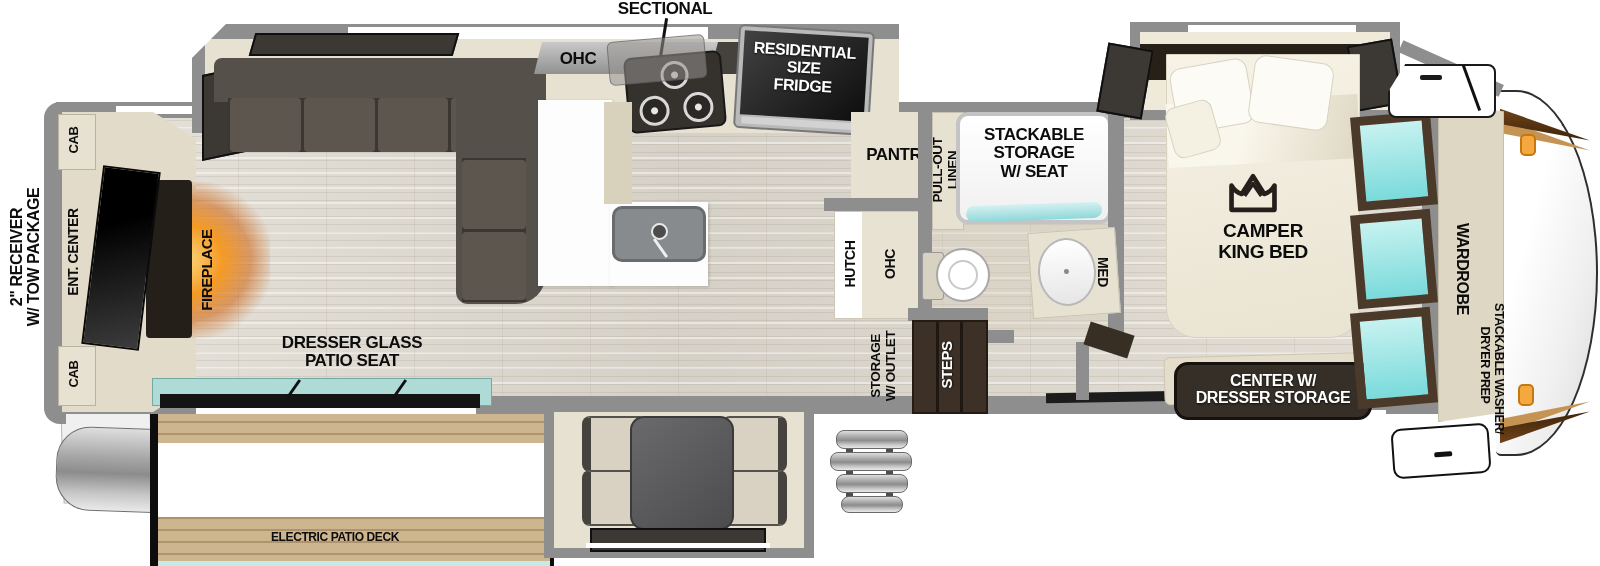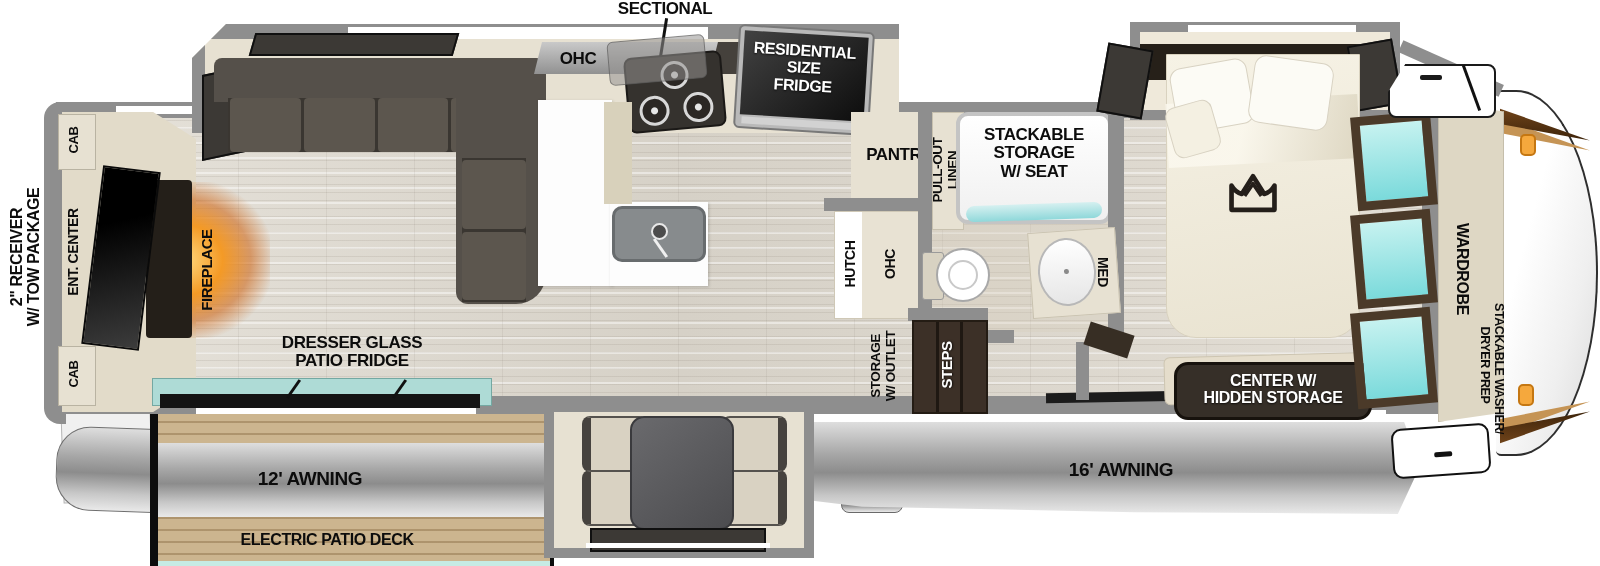--- a/index.html
+++ b/index.html
@@ -37,39 +37,33 @@
   <div class="lbl v-up" style="left:-60px;top:237px;width:176px;height:40px;font-size:16px;">
     <div>2" RECEIVER</div>
     <div>W/ TOW PACKAGE</div>
   </div>
 
   <div class="abs" style="left:62px;top:408px;width:88px;height:92px;background:#f0f0f0;border:1px solid #b5b5b5;transform:rotate(-2deg);"></div>
   <div class="abs awning-gray" style="left:56px;top:428px;width:140px;height:82px;border-radius:34px 8px 8px 34px;transform:rotate(2deg);border:1px solid #6f6f6f;"></div>
 
   <div class="abs" style="left:150px;top:402px;width:392px;height:160px;border:4px solid #0d0d0d;border-left-width:8px;border-top-width:7px;background:#fff;">
     <div class="abs wood-tan" style="left:0;top:0;width:100%;height:34px;"></div>
-    <div class="abs awning-gray" style="left:0;top:34px;width:100%;height:74px;">
-      <div class="lbl" style="left:72px;top:26px;width:160px;font-size:19px;">12' AWNING</div>
-    </div>
     <div class="abs wood-tan" style="left:0;top:108px;width:100%;height:44px;">
-      <div class="lbl" style="left:49px;top:14px;width:240px;font-size:16px;">ELECTRIC PATIO DECK</div>
+      <div class="lbl" style="left:57px;top:14px;width:240px;font-size:12px;">ELECTRIC PATIO DECK</div>
     </div>
     <div class="abs" style="left:0;top:152px;width:100%;height:14px;background:#c6ebe4;"></div>
   </div>
 
   <div class="abs" style="left:846px;top:434px;width:7px;height:76px;background:#4e4e4e;"></div>
   <div class="abs" style="left:886px;top:434px;width:7px;height:76px;background:#4e4e4e;"></div>
   <div class="abs awning-gray" style="left:836px;top:430px;width:70px;height:17px;border-radius:8px;border:1px solid #6a6a6a;"></div>
   <div class="abs awning-gray" style="left:830px;top:452px;width:80px;height:17px;border-radius:8px;border:1px solid #6a6a6a;"></div>
   <div class="abs awning-gray" style="left:836px;top:474px;width:70px;height:17px;border-radius:8px;border:1px solid #6a6a6a;"></div>
   <div class="abs awning-gray" style="left:841px;top:496px;width:60px;height:15px;border-radius:8px;border:1px solid #6a6a6a;"></div>
 
-  <div class="abs awning-gray" style="left:786px;top:422px;width:634px;height:92px;clip-path:polygon(0 0,97.5% 0,100% 48%,96.5% 100%,55% 98%,12% 92%,0 82%);">
-    <div class="lbl" style="left:255px;top:38px;width:160px;font-size:19px;">16' AWNING</div>
-  </div>
   <div class="abs" style="left:1392px;top:426px;width:94px;height:46px;background:#fff;border:2.5px solid #111;border-radius:10px;transform:rotate(-4deg);">
     <div class="abs" style="left:40px;top:24px;width:18px;height:5px;background:#111;border-radius:2px;"></div>
   </div>
 
   <div class="abs" style="left:1496px;top:90px;width:100px;height:362px;background:linear-gradient(105deg,#ffffff 35%,#efefef 70%,#dadada);
               border:2px solid #2e2e2e;border-left:none;border-radius:6px 94px 94px 6px / 6px 210px 210px 6px;"></div>
   <div class="abs" style="left:1500px;top:110px;width:90px;height:46px;background:#c59455;clip-path:polygon(0 18%,100% 88%,0 50%);"></div>
   <div class="abs" style="left:1500px;top:102px;width:90px;height:48px;background:linear-gradient(#7a4a1d,#2e1a05);clip-path:polygon(0 14%,100% 80%,0 46%);"></div>
   <div class="abs" style="left:1500px;top:396px;width:90px;height:46px;background:#c59455;clip-path:polygon(0 82%,100% 12%,0 50%);"></div>
   <div class="abs" style="left:1500px;top:402px;width:90px;height:48px;background:linear-gradient(#2e1a05,#7a4a1d);clip-path:polygon(0 86%,100% 20%,0 54%);"></div>
@@ -193,21 +187,21 @@
   <div class="abs" style="left:160px;top:394px;width:320px;height:14px;background:#141414;"></div>
   <div class="abs" style="left:292px;top:378px;width:3px;height:22px;background:#111;transform:rotate(35deg);"></div>
   <div class="abs" style="left:398px;top:378px;width:3px;height:22px;background:#111;transform:rotate(35deg);"></div>
   <div class="white-gap" style="left:196px;top:408px;width:280px;height:6px;"></div>
   <div class="abs" style="left:1046px;top:392px;width:140px;height:10px;background:#1c1c1c;transform:rotate(-1deg);"></div>
   <div class="abs" style="left:1212px;top:392px;width:176px;height:10px;background:#1c1c1c;"></div>
   <div class="white-gap" style="left:1202px;top:410px;width:184px;height:6px;"></div>
 
   <div class="lbl" style="left:262px;top:334px;width:180px;font-size:17px;">
     <div>DRESSER GLASS</div>
-    <div>PATIO FRIDGE</div>
+    <div>PATIO SEAT</div>
   </div>
 
   <div class="abs beige" style="left:544px;top:402px;width:270px;height:156px;border:10px solid #8e8e8e;box-sizing:border-box;">
     <div class="chair" style="left:28px;top:4px;width:54px;height:52px;border-left:9px solid #46423e;"></div>
     <div class="chair" style="left:28px;top:58px;width:54px;height:52px;border-left:9px solid #46423e;"></div>
     <div class="chair" style="left:168px;top:4px;width:54px;height:52px;border-right:9px solid #46423e;"></div>
     <div class="chair" style="left:168px;top:58px;width:54px;height:52px;border-right:9px solid #46423e;"></div>
     <div class="abs" style="left:76px;top:4px;width:100px;height:110px;background:linear-gradient(140deg,#6a6a6d,#4c4c4f);border:2px solid #3a3a3d;border-radius:14px;"></div>
     <div class="window-dark" style="left:36px;top:116px;width:172px;height:20px;"></div>
     <div class="white-gap" style="left:32px;bottom:0px;width:184px;height:5px;"></div>
@@ -222,30 +216,34 @@
 
   <div class="abs" style="left:1166px;top:54px;width:192px;height:282px;background:linear-gradient(170deg,#f6f2e5,#e9e3d1);border:1px solid #d9d2bf;border-radius:0 0 30px 30px;">
     <div class="abs" style="left:0;top:44px;width:100%;height:64px;background:linear-gradient(105deg,#fbf8ee 40%,#ddd6c1 95%);transform:rotate(-3deg);opacity:.85;"></div>
     <div class="abs" style="left:6px;top:8px;width:76px;height:64px;background:#fcfbf5;border:1px solid #d8d2c2;border-radius:12px;transform:rotate(-10deg);"></div>
     <div class="abs" style="left:84px;top:4px;width:78px;height:66px;background:#fcfbf5;border:1px solid #d8d2c2;border-radius:12px;transform:rotate(8deg);"></div>
     <div class="abs" style="left:2px;top:48px;width:46px;height:50px;background:#f4f0e2;border:1px solid #d8d2c2;border-radius:10px;transform:rotate(-16deg);"></div>
     <svg style="position:absolute;left:58px;top:116px;" width="56" height="46" viewBox="0 0 60 48">
       <path d="M7 41 L7 15 Q11 22 18 24 L30 5 L42 24 Q49 22 53 15 L53 41 Z" fill="none" stroke="#241f1a" stroke-width="5" stroke-linejoin="round"></path>
       <path d="M21 26 L30 13 L39 26" fill="none" stroke="#241f1a" stroke-width="4" stroke-linejoin="round"></path>
     </svg>
+    <div class="lbl" style="left:16px;top:166px;width:160px;font-size:19px;">
+      <div>CAMPER</div>
+      <div>KING BED</div>
+    </div>
   </div>
 
   <div class="wall" style="left:1076px;top:342px;width:13px;height:58px;"></div>
   <div class="abs" style="left:1086px;top:328px;width:46px;height:24px;background:#372e24;transform:rotate(18deg);"></div>
 
   <div class="abs" style="left:1164px;top:354px;width:256px;height:46px;background:#e5ddcb;border:1px solid #cdc5b1;border-radius:6px;transform:rotate(-1.5deg);"></div>
   <div class="abs" style="left:1174px;top:362px;width:192px;height:52px;background:#362f28;border:3px solid #17120d;border-radius:14px;">
     <div class="lbl lbl-white" style="left:0;top:7px;width:192px;font-size:16px;">
       <div>CENTER W/</div>
-      <div>HIDDEN STORAGE</div>
+      <div>DRESSER STORAGE</div>
     </div>
   </div>
 
   <div class="wall" style="left:1422px;top:104px;width:18px;height:306px;"></div>
   <div class="abs" style="left:1354px;top:114px;width:80px;height:94px;border:9px solid #4b3a29;background:linear-gradient(180deg,#c6f2f0,#7adadb);transform:rotate(-5deg);box-sizing:border-box;"></div>
   <div class="abs" style="left:1354px;top:212px;width:80px;height:94px;border:9px solid #4b3a29;background:linear-gradient(180deg,#c6f2f0,#7adadb);transform:rotate(-5deg);box-sizing:border-box;"></div>
   <div class="abs" style="left:1354px;top:310px;width:80px;height:96px;border:9px solid #4b3a29;background:linear-gradient(180deg,#c6f2f0,#7adadb);transform:rotate(-5deg);box-sizing:border-box;"></div>
   <div class="abs" style="left:1438px;top:102px;width:64px;height:318px;background:#ded7c4;clip-path:polygon(0 0,100% 3%,100% 97%,0 100%);border:1px solid #c5beab;"></div>
   <div class="lbl v-down" style="left:1405px;top:259px;width:112px;height:20px;font-size:16px;">WARDROBE</div>
   <div class="lbl v-down" style="left:1428px;top:350px;width:124px;height:30px;font-size:12.5px;">

